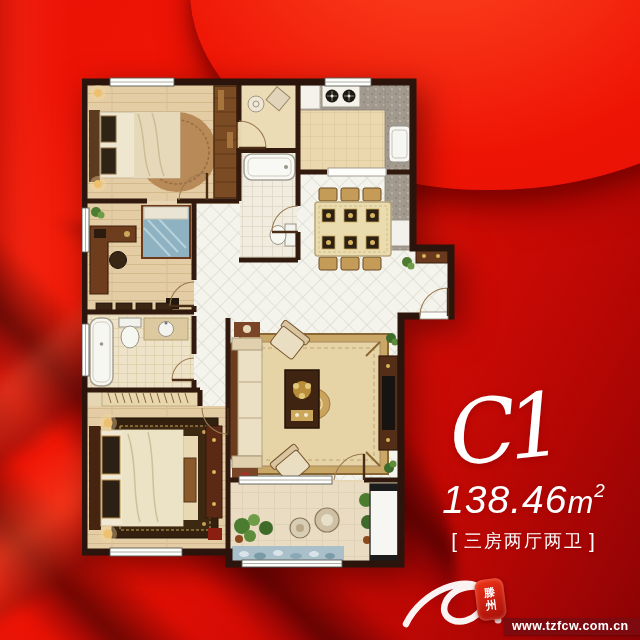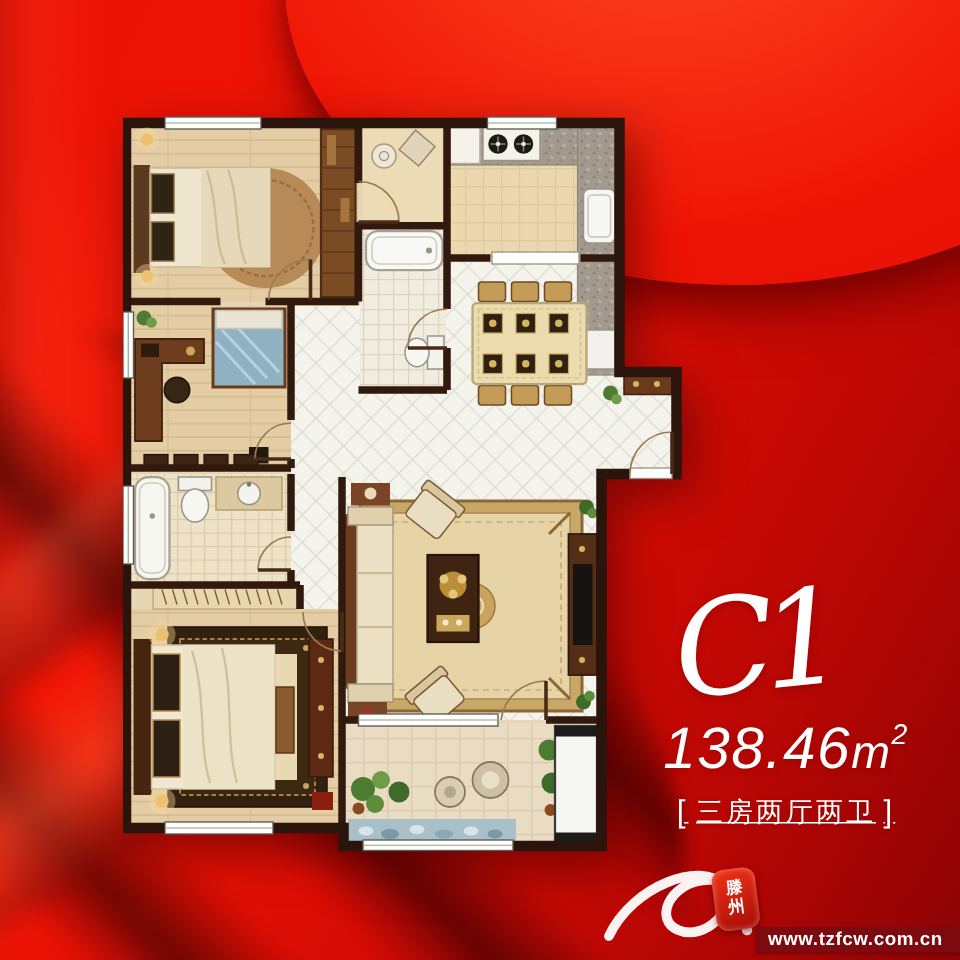--- a/index.html
+++ b/index.html
@@ -31,21 +31,21 @@
     filter:drop-shadow(7px 11px 16px rgba(70,0,0,.6));}
 
   .unit{position:absolute;left:434px;top:386px;width:136px;text-align:center;color:#fff;
     font-family:"DejaVu Serif",serif;font-style:italic;font-size:88px;line-height:1;
     letter-spacing:-9px;transform:rotate(-6deg);text-shadow:0 2px 6px rgba(120,0,0,.45);}
   .area{position:absolute;left:426px;top:478px;width:196px;text-align:center;color:#fff;
     font-size:39px;font-weight:400;letter-spacing:1px;text-shadow:0 1px 4px rgba(120,0,0,.4);font-style:italic;}
   .area .u{font-size:31px;}
   .area .sup{font-size:19px;vertical-align:16px;}
   .spec{position:absolute;left:428px;top:529px;width:192px;text-align:center;color:#fff;
-    font-size:18px;letter-spacing:2px;text-shadow:0 1px 3px rgba(120,0,0,.4);text-decoration:underline;}
+    font-size:18px;letter-spacing:2px;text-shadow:0 1px 3px rgba(120,0,0,.4);}
   .spec .br{font-weight:300;font-size:21px;vertical-align:-1px;padding:0 5px;}
 
   .wm{position:absolute;left:418px;top:574px;width:230px;height:66px;}
   .wm-big{position:absolute;left:80px;top:2px;white-space:nowrap;
     font-size:46px;font-weight:bold;letter-spacing:1px;color:rgba(148,13,9,.92);
     font-family:"DejaVu Sans",sans-serif;}
   .wm-overlay{position:absolute;left:112px;top:17px;white-space:nowrap;
     font-size:17px;font-weight:bold;letter-spacing:3px;color:rgba(255,236,226,.82);
     text-shadow:0 0 3px rgba(130,6,2,.6);margin-top:48px;}
   .wm-bar{position:absolute;left:86px;top:44px;width:144px;height:17px;background:#7c0a0e;

